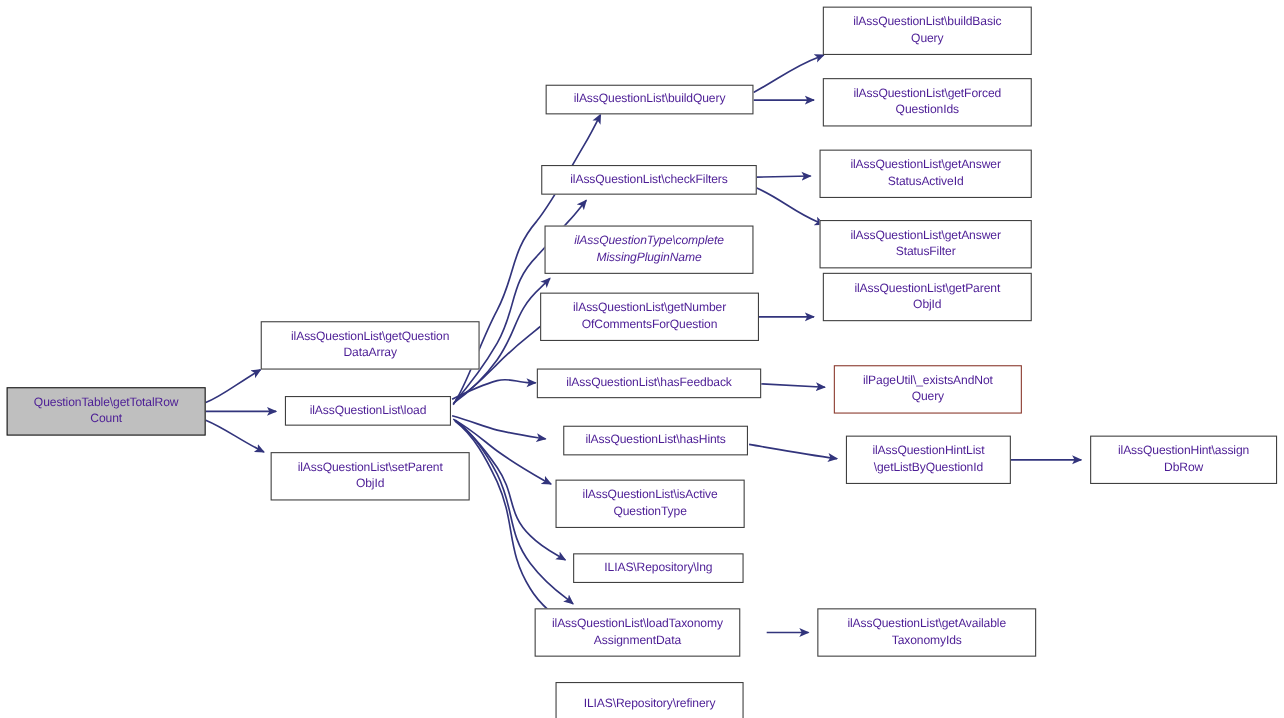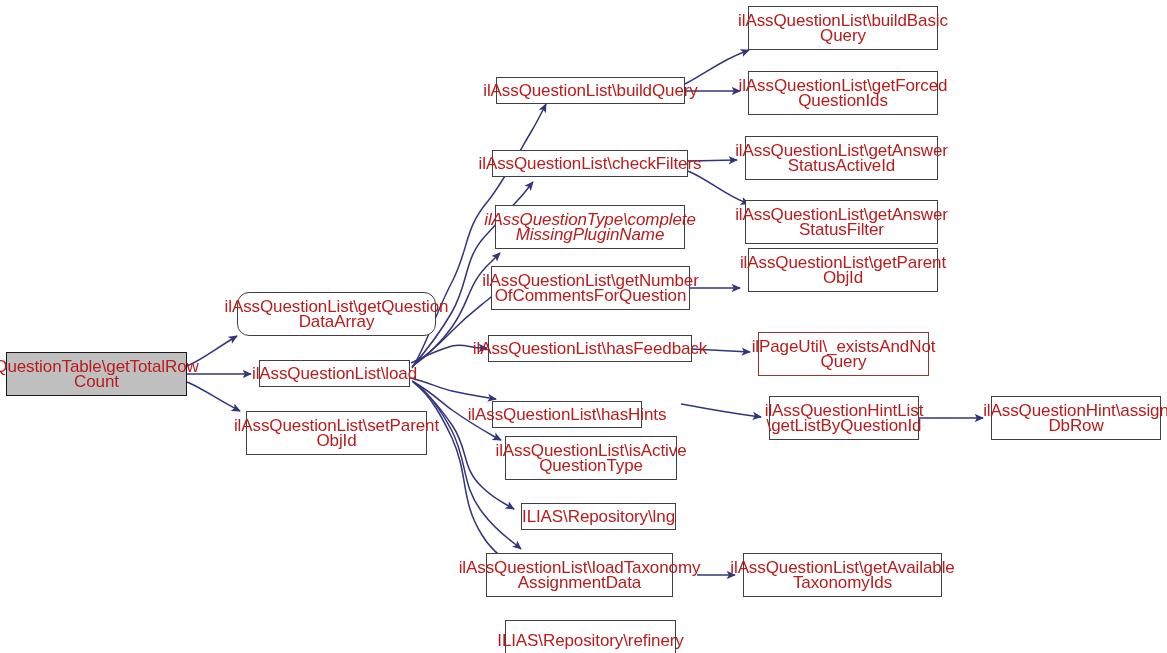--- a/index.html
+++ b/index.html
@@ -26,22 +26,22 @@
   }
   .node {
     position: absolute;
     box-sizing: border-box;
     display: flex;
     align-items: center;
     justify-content: center;
     text-align: center;
     background: #ffffff;
     border: 1px solid #404040;
-    color: #b91c1c;
-    font-size: 17px;
+    color: #4c1d95;
+    font-size: 11px;
     line-height: 15.5px;
     letter-spacing: -0.1px;
     white-space: pre-line;
     padding: 0 3px;
     cursor: default;
   }
   .node.root {
     background: #bfbfbf;
     border-color: #1a1a1a;
   }
@@ -80,33 +80,33 @@
         <path d="M690,288 L740,288" fill="none" stroke="#32347c" stroke-width="1.5" marker-end="url(#arrow)"></path>
         <path d="M692,349 L750,352" fill="none" stroke="#32347c" stroke-width="1.5" marker-end="url(#arrow)"></path>
         <path d="M681,404 C710,409 731,413 761,417" fill="none" stroke="#32347c" stroke-width="1.5" marker-end="url(#arrow)"></path>
         <path d="M919,418 L983,418" fill="none" stroke="#32347c" stroke-width="1.5" marker-end="url(#arrow)"></path>
         <path d="M697,575 L735,575" fill="none" stroke="#32347c" stroke-width="1.5" marker-end="url(#arrow)"></path>
       </g>
   </svg>
   <div id="nodes">
       <div class="node root" style="left: 6px; top: 352px; width: 181px; height: 44px;">QuestionTable\getTotalRow
 Count</div>
-      <div class="node" style="left: 237px; top: 292px; width: 199px; height: 44px; border-radius: 12px;">ilAssQuestionList\getQuestion
+      <div class="node" style="left: 237px; top: 292px; width: 199px; height: 44px;">ilAssQuestionList\getQuestion
 DataArray</div>
       <div class="node" style="left: 259px; top: 360px; width: 151px; height: 27px;">ilAssQuestionList\load</div>
       <div class="node" style="left: 246px; top: 411px; width: 181px; height: 44px;">ilAssQuestionList\setParent
 ObjId</div>
       <div class="node" style="left: 496px; top: 77px; width: 189px; height: 27px;">ilAssQuestionList\buildQuery</div>
       <div class="node" style="left: 492px; top: 150px; width: 196px; height: 27px;">ilAssQuestionList\checkFilters</div>
       <div class="node" style="left: 495px; top: 205px; width: 190px; height: 44px; font-style: italic;">ilAssQuestionType\complete
 MissingPluginName</div>
       <div class="node" style="left: 491px; top: 266px; width: 199px; height: 44px;">ilAssQuestionList\getNumber
 OfCommentsForQuestion</div>
       <div class="node" style="left: 488px; top: 335px; width: 204px; height: 27px;">ilAssQuestionList\hasFeedback</div>
-      <div class="node" style="left: 492px; top: 387px; width: 150px; height: 27px; margin-top: 14px;">ilAssQuestionList\hasHints</div>
+      <div class="node" style="left: 512px; top: 387px; width: 168px; height: 27px;">ilAssQuestionList\hasHints</div>
       <div class="node" style="left: 505px; top: 436px; width: 172px; height: 44px;">ilAssQuestionList\isActive
 QuestionType</div>
       <div class="node" style="left: 521px; top: 503px; width: 155px; height: 27px;">ILIAS\Repository\lng</div>
       <div class="node" style="left: 486px; top: 553px; width: 187px; height: 44px;">ilAssQuestionList\loadTaxonomy
 AssignmentData</div>
       <div class="node" style="left: 505px; top: 620px; width: 171px; height: 41px;">ILIAS\Repository\refinery</div>
       <div class="node" style="left: 748px; top: 6px; width: 190px; height: 44px;">ilAssQuestionList\buildBasic
 Query</div>
       <div class="node" style="left: 748px; top: 71px; width: 190px; height: 44px;">ilAssQuestionList\getForced
 QuestionIds</div>

